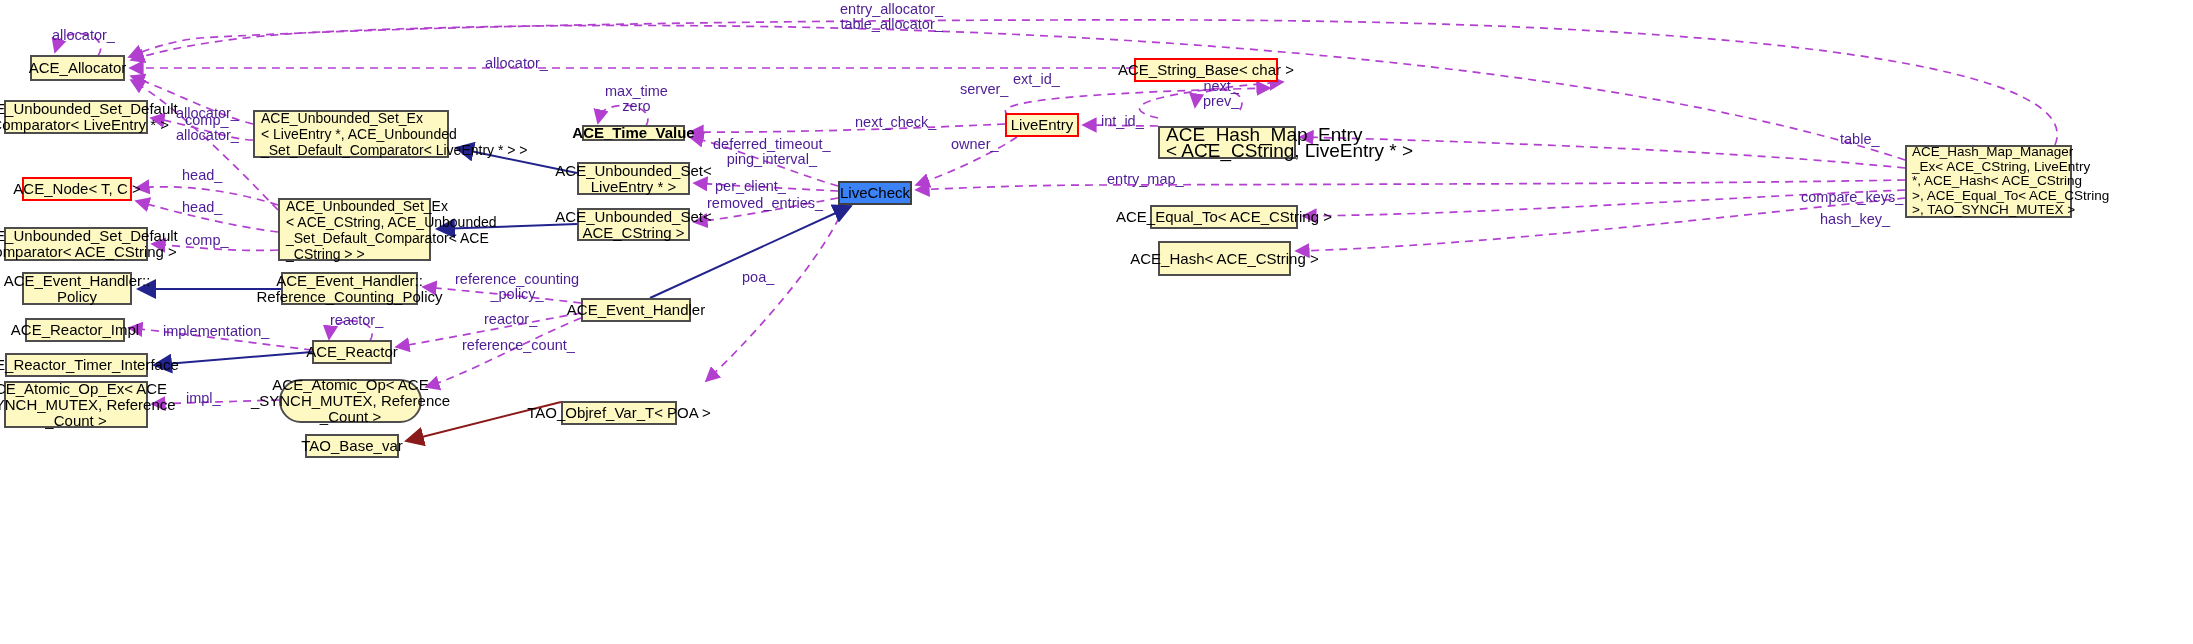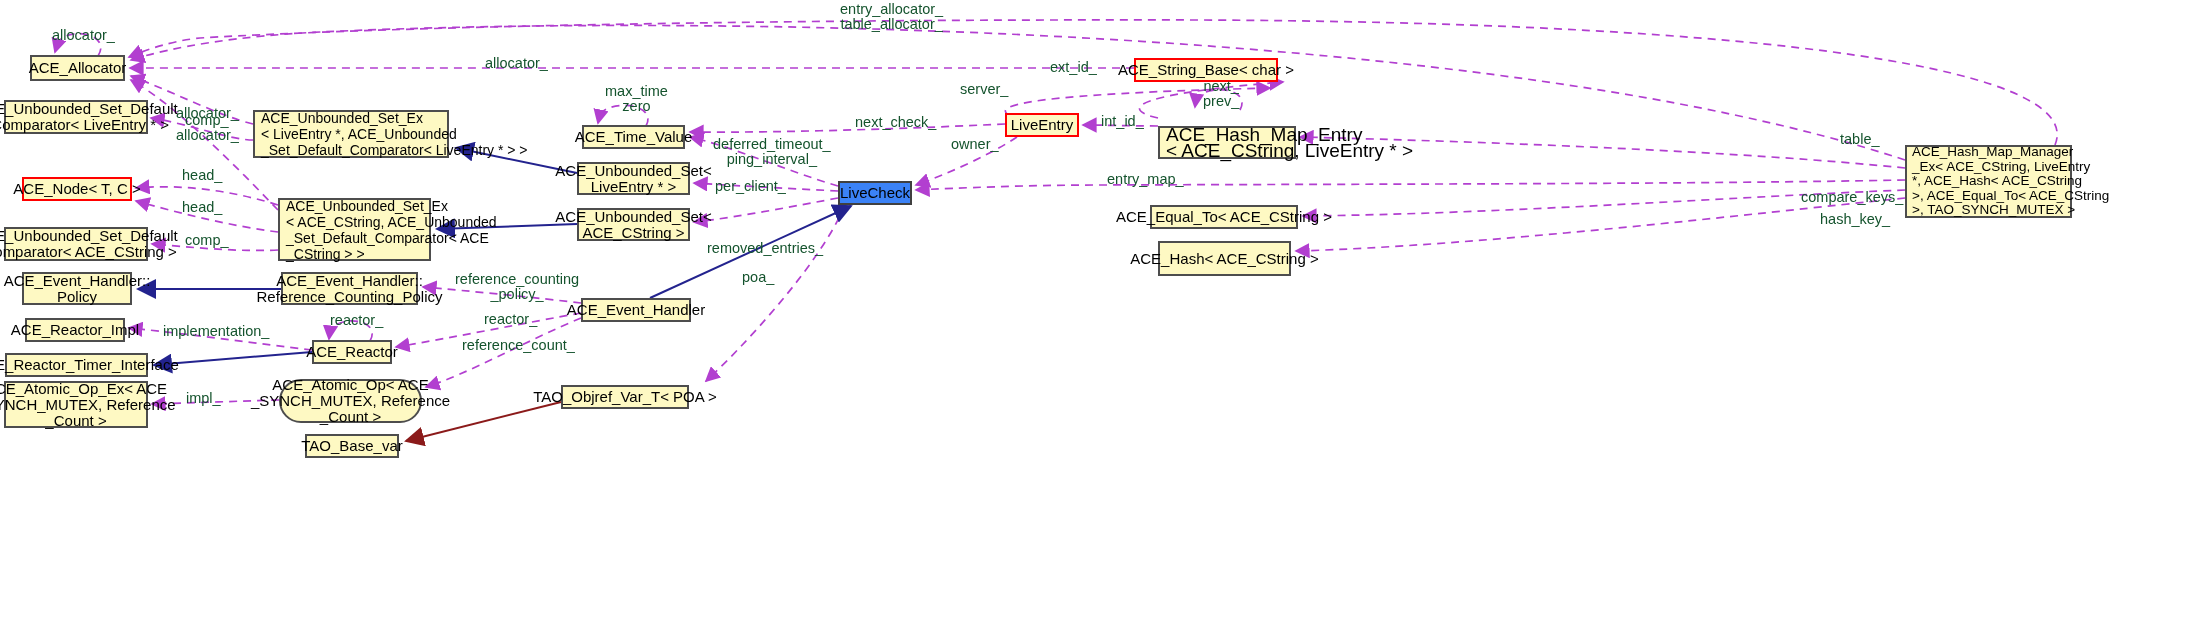--- a/index.html
+++ b/index.html
@@ -36,21 +36,21 @@
     white-space: pre;
     z-index: 5;
   }
   .node.red   { border: 2px solid #ff0000; }
   .node.grey  { background: #3b82f6; border: 2px solid #404040; }
   .node.thick { border: 2px solid #4d4d4d; }
   .edge-label {
     position: absolute;
     font-size: 14.5px;
     line-height: 15px;
-    color: #14532d;
+    color: #4c1d95;
     white-space: pre;
     text-align: center;
     z-index: 6;
     pointer-events: none;
   }
 </style>
 </head>
 <body>
 
 <div id="diagram-root">
@@ -186,31 +186,31 @@
 Reference_Counting_Policy</div>
 
   <div class="node thick" style="left:312px;top:340px;width:80px;height:24px;">ACE_Reactor</div>
 
   <div class="node thick" style="left:279px;top:379px;width:143px;height:44px;border-radius:22px;">ACE_Atomic_Op&lt; ACE
 _SYNCH_MUTEX, Reference
 _Count &gt;</div>
 
   <div class="node thick" style="left:305px;top:434px;width:94px;height:24px;">TAO_Base_var</div>
 
-  <div class="node thick" style="left:582px;top:125px;width:103px;height:24px;">ACE_Time_Value</div>
+  <div class="node thick" style="left:582px;top:125px;width:103px;height:16px;font-weight:bold;">ACE_Time_Value</div>
 
   <div class="node thick" style="left:577px;top:162px;width:113px;height:33px;">ACE_Unbounded_Set&lt;
 LiveEntry * &gt;</div>
 
   <div class="node thick" style="left:577px;top:208px;width:113px;height:33px;">ACE_Unbounded_Set&lt;
 ACE_CString &gt;</div>
 
   <div class="node thick" style="left:581px;top:298px;width:110px;height:24px;">ACE_Event_Handler</div>
 
-  <div class="node thick" style="left:561px;top:385px;width:128px;height:24px;">TAO_Objref_Var_T&lt; POA &gt;</div>
+  <div class="node thick" style="left:561px;top:401px;width:116px;height:24px;">TAO_Objref_Var_T&lt; POA &gt;</div>
 
   <div class="node grey" style="left:838px;top:181px;width:74px;height:24px;">LiveCheck</div>
 
   <div class="node red" style="left:1134px;top:58px;width:144px;height:24px;">ACE_String_Base&lt; char &gt;</div>
 
   <div class="node red" style="left:1005px;top:113px;width:74px;height:24px;">LiveEntry</div>
 
   <div class="node thick" style="left:1158px;top:126px;width:138px;height:33px;font-size:19px;text-align:left;justify-content:flex-start;padding-left:6px;">ACE_Hash_Map_Entry
 &lt; ACE_CString, LiveEntry * &gt;</div>
 
@@ -235,30 +235,30 @@
   <div class="edge-label" style="left:182px;top:200px;">head_</div>
   <div class="edge-label" style="left:185px;top:233px;">comp_</div>
   <div class="edge-label" style="left:163px;top:324px;">implementation_</div>
   <div class="edge-label" style="left:186px;top:391px;">impl_</div>
   <div class="edge-label" style="left:330px;top:313px;">reactor_</div>
   <div class="edge-label" style="left:605px;top:84px;">max_time
 zero</div>
   <div class="edge-label" style="left:713px;top:137px;">deferred_timeout_
 ping_interval_</div>
   <div class="edge-label" style="left:715px;top:179px;">per_client_</div>
-  <div class="edge-label" style="left:707px;top:196px;margin-top:45px;">removed_entries_</div>
+  <div class="edge-label" style="left:707px;top:196px;">removed_entries_</div>
   <div class="edge-label" style="left:455px;top:272px;">reference_counting
 _policy_</div>
   <div class="edge-label" style="left:484px;top:312px;">reactor_</div>
   <div class="edge-label" style="left:462px;top:338px;">reference_count_</div>
   <div class="edge-label" style="left:742px;top:270px;">poa_</div>
   <div class="edge-label" style="left:855px;top:115px;">next_check_</div>
   <div class="edge-label" style="left:960px;top:82px;">server_</div>
   <div class="edge-label" style="left:951px;top:137px;">owner_</div>
-  <div class="edge-label" style="left:1013px;top:60px;margin-left:37px;">ext_id_</div>
+  <div class="edge-label" style="left:1013px;top:72px;">ext_id_</div>
   <div class="edge-label" style="left:1101px;top:114px;">int_id_</div>
   <div class="edge-label" style="left:1203px;top:79px;">next_
 prev_</div>
   <div class="edge-label" style="left:1107px;top:172px;">entry_map_</div>
   <div class="edge-label" style="left:1840px;top:132px;">table_</div>
   <div class="edge-label" style="left:1801px;top:190px;">compare_keys_</div>
   <div class="edge-label" style="left:1820px;top:212px;">hash_key_</div>
 
 </div>
 

